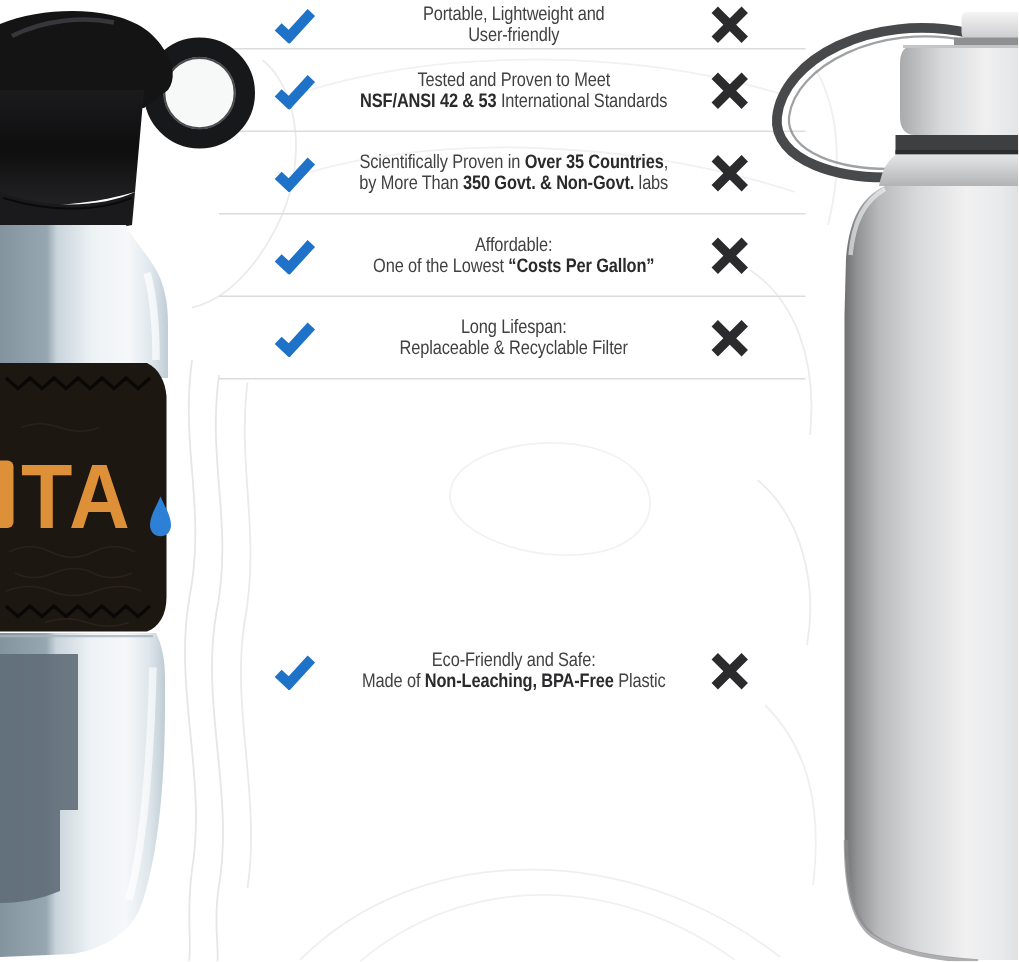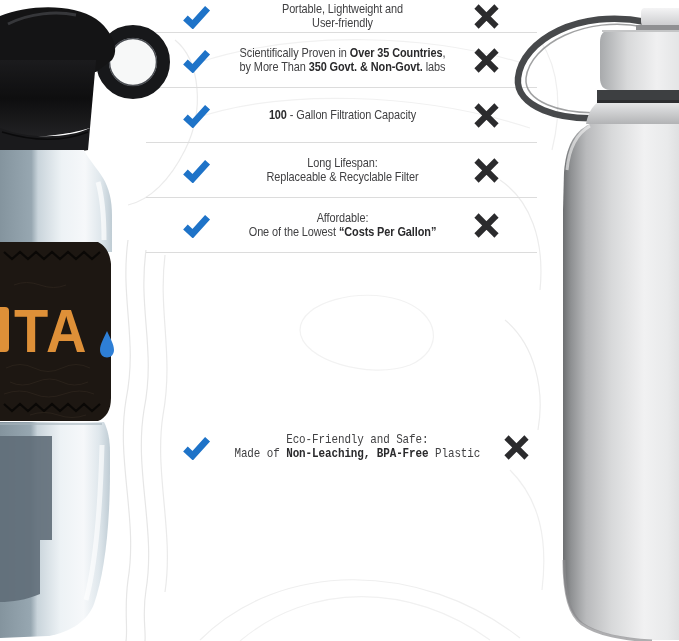--- a/index.html
+++ b/index.html
@@ -5,21 +5,21 @@
   html,body{margin:0;padding:0;background:#fff;}
   .stage{position:relative;width:679px;height:641px;background:#ffffff;overflow:hidden;
          font-family:"Liberation Sans",sans-serif;}
   .topo{position:absolute;left:0;top:0;z-index:0;}
   
   .rows{position:absolute;left:146px;top:0;width:391px;height:641px;z-index:1;
         display:flex;flex-direction:column;}
   .row{height:55px;box-sizing:border-box;border-bottom:1px solid #dcdcdc;
        display:flex;align-items:center;}
   .row:first-child{height:33px;}
-  .row:last-child{height:59px;border-bottom:none;flex:1;font-family:Liberation Mono, monospace;}
+  .row:last-child{height:59px;border-bottom:none;flex:1;}
   .icon-check{width:29px;height:25px;margin-left:36px;flex:0 0 auto;}
   .icon-cross{width:25px;height:25px;margin-right:38px;flex:0 0 auto;}
   .feature{flex:1;text-align:center;color:#414143;font-size:13px;line-height:14.5px;
            transform:scaleX(0.84);letter-spacing:-0.1px;}
   .feature .line{white-space:nowrap;}
   .feature .b{font-weight:bold;color:#2a2a2c;}
   .bottle-left{position:absolute;left:0;top:0;z-index:2;}
   .bottle-right{position:absolute;right:0;top:0;z-index:2;}
 </style>
 </head>
@@ -56,57 +56,58 @@
         </div>
         <svg class="icon-cross" viewBox="0 0 27 27">
      <path d="M5 5 L22 22 M22 5 L5 22" fill="none" stroke="#2b2b2d" stroke-width="6.5" stroke-linecap="square"></path>
    </svg>
       </div>
       <div class="row">
         <svg class="icon-check" viewBox="0 0 30 26">
      <path d="M3.5 14.5 L11 21.5 L26.5 4.5" fill="none" stroke="#1e73c8" stroke-width="7"></path>
    </svg>
         <div class="feature">
+          <div class="line"><span>Tested and Proven to Meet</span></div>
+          <div class="line"><span class="b">NSF/ANSI 42 &amp; 53</span><span> International Standards</span></div>
+        </div>
+        <svg class="icon-cross" viewBox="0 0 27 27">
+     <path d="M5 5 L22 22 M22 5 L5 22" fill="none" stroke="#2b2b2d" stroke-width="6.5" stroke-linecap="square"></path>
+   </svg>
+      </div>
+      <div class="row">
+        <svg class="icon-check" viewBox="0 0 30 26">
+     <path d="M3.5 14.5 L11 21.5 L26.5 4.5" fill="none" stroke="#1e73c8" stroke-width="7"></path>
+   </svg>
+        <div class="feature">
           <div class="line"><span>Scientifically Proven in </span><span class="b">Over 35 Countries</span><span>,</span></div>
           <div class="line"><span>by More Than </span><span class="b">350 Govt. &amp; Non-Govt.</span><span> labs</span></div>
         </div>
         <svg class="icon-cross" viewBox="0 0 27 27">
      <path d="M5 5 L22 22 M22 5 L5 22" fill="none" stroke="#2b2b2d" stroke-width="6.5" stroke-linecap="square"></path>
    </svg>
       </div>
       <div class="row">
         <svg class="icon-check" viewBox="0 0 30 26">
      <path d="M3.5 14.5 L11 21.5 L26.5 4.5" fill="none" stroke="#1e73c8" stroke-width="7"></path>
    </svg>
         <div class="feature">
-          <div class="line"><span class="b">100</span><span> - Gallon Filtration Capacity</span></div>
+          <div class="line"><span>Affordable:</span></div>
+          <div class="line"><span>One of the Lowest </span><span class="b">“Costs Per Gallon”</span></div>
         </div>
         <svg class="icon-cross" viewBox="0 0 27 27">
      <path d="M5 5 L22 22 M22 5 L5 22" fill="none" stroke="#2b2b2d" stroke-width="6.5" stroke-linecap="square"></path>
    </svg>
       </div>
       <div class="row">
         <svg class="icon-check" viewBox="0 0 30 26">
      <path d="M3.5 14.5 L11 21.5 L26.5 4.5" fill="none" stroke="#1e73c8" stroke-width="7"></path>
    </svg>
         <div class="feature">
           <div class="line"><span>Long Lifespan:</span></div>
           <div class="line"><span>Replaceable &amp; Recyclable Filter</span></div>
-        </div>
-        <svg class="icon-cross" viewBox="0 0 27 27">
-     <path d="M5 5 L22 22 M22 5 L5 22" fill="none" stroke="#2b2b2d" stroke-width="6.5" stroke-linecap="square"></path>
-   </svg>
-      </div>
-      <div class="row">
-        <svg class="icon-check" viewBox="0 0 30 26">
-     <path d="M3.5 14.5 L11 21.5 L26.5 4.5" fill="none" stroke="#1e73c8" stroke-width="7"></path>
-   </svg>
-        <div class="feature">
-          <div class="line"><span>Affordable:</span></div>
-          <div class="line"><span>One of the Lowest </span><span class="b">“Costs Per Gallon”</span></div>
         </div>
         <svg class="icon-cross" viewBox="0 0 27 27">
      <path d="M5 5 L22 22 M22 5 L5 22" fill="none" stroke="#2b2b2d" stroke-width="6.5" stroke-linecap="square"></path>
    </svg>
       </div>
       <div class="row">
         <svg class="icon-check" viewBox="0 0 30 26">
      <path d="M3.5 14.5 L11 21.5 L26.5 4.5" fill="none" stroke="#1e73c8" stroke-width="7"></path>
    </svg>
         <div class="feature">

